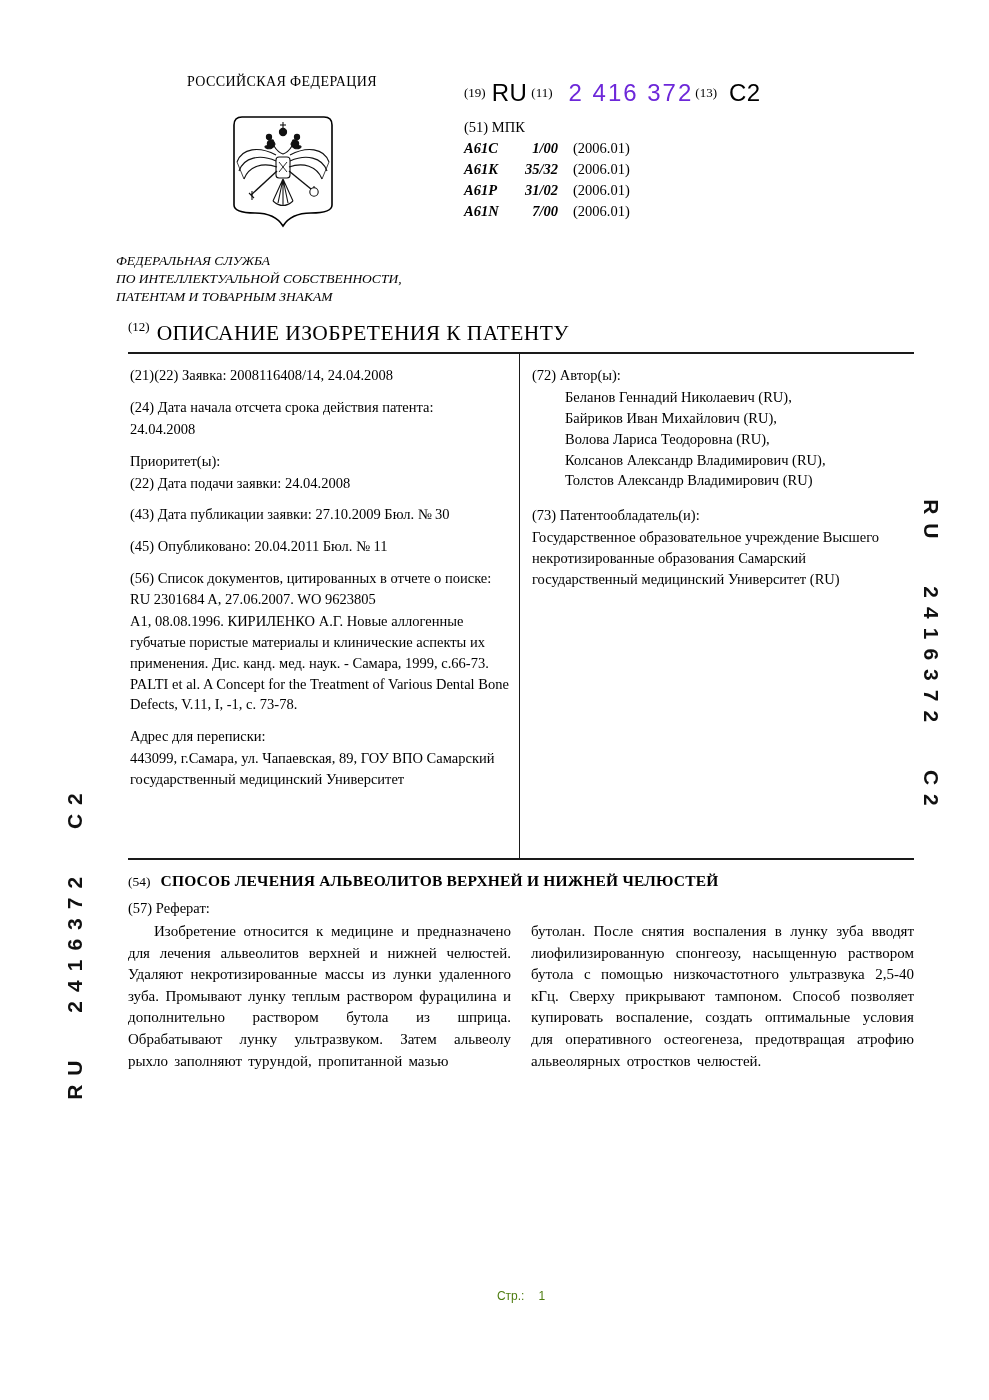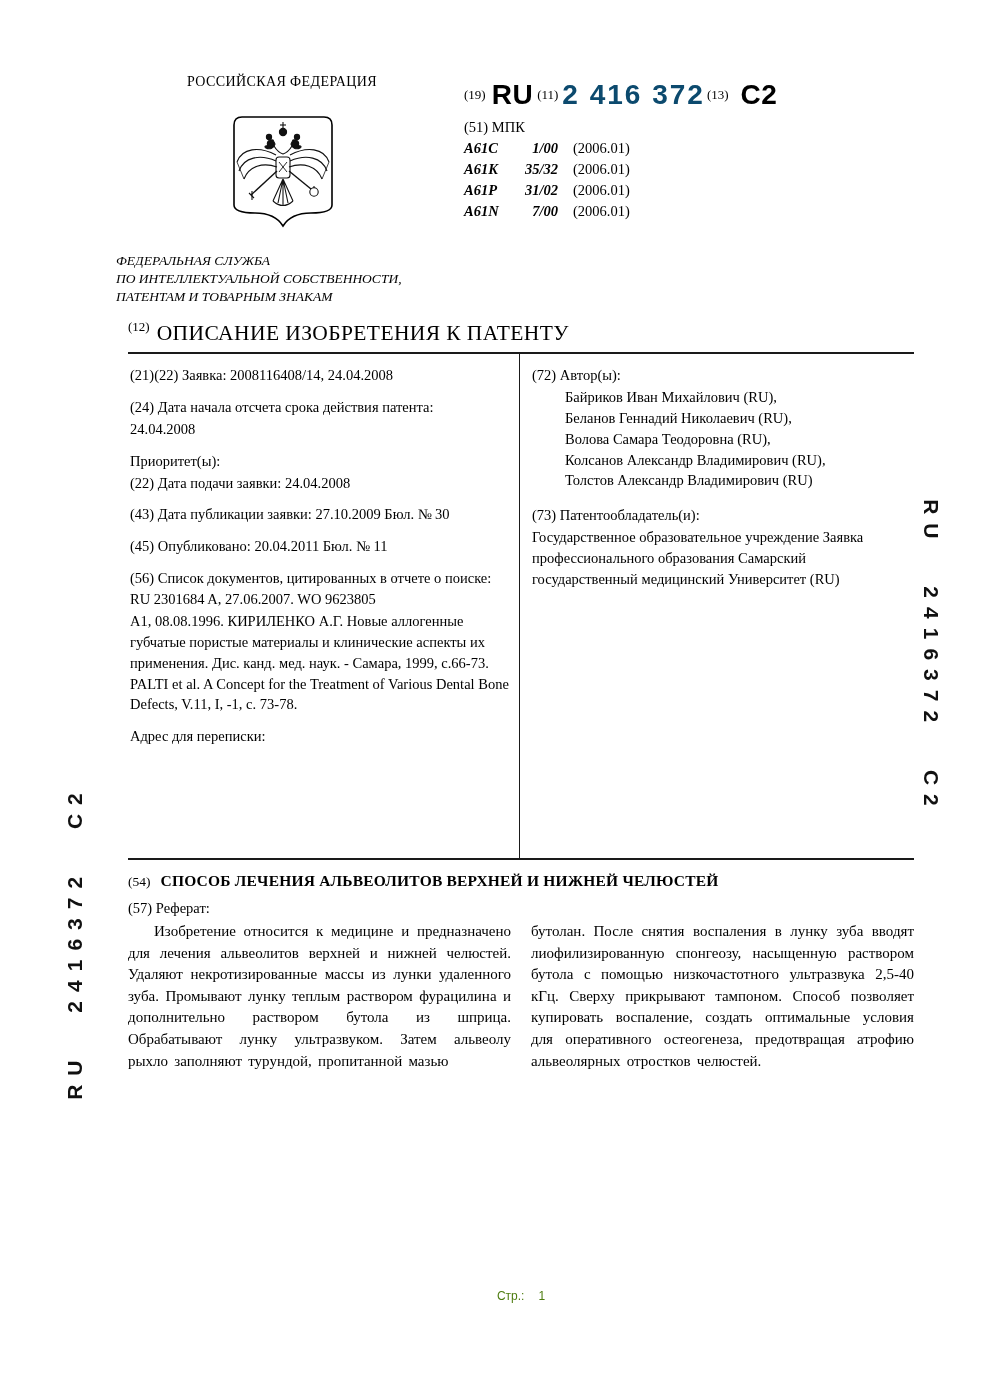--- a/index.html
+++ b/index.html
@@ -14,25 +14,25 @@
   }
   .emblem { position:absolute; left:225px; top:113px; width:116px; height:127px; }
   .emblem svg { width:100%; height:100%; }
 
   .publine {
     position:absolute; left:464px; top:79px;
     display:flex; align-items:center; white-space:nowrap;
   }
   .publine .pc { font-size:13px; padding-top:1px; }
   .publine .big {
-    font-family:"Liberation Sans", sans-serif; font-weight:700;
-    font-size:28px; line-height:1; letter-spacing:0.5px;
+    font-family:"Liberation Sans", sans-serif; font-weight:400;
+    font-size:24px; line-height:1; letter-spacing:0.5px;
   }
   .publine .ru  { margin:2px 4px 0 6px; }
-  .publine .num { color:#0c4a6e; margin:2px 2px 0 4px; letter-spacing:2px; }
+  .publine .num { color:#6d28d9; margin:2px 2px 0 16px; letter-spacing:2px; }
   .publine .kind{ margin:2px 0 0 12px; }
 
   .ipc { position:absolute; left:464px; top:119px; font-size:14.5px; }
   .ipc-head { margin-bottom:3px; }
   .ipc-row { display:flex; font-style:italic; font-weight:600; margin-top:4px; }
   .ipc-cls { width:46px; }
   .ipc-grp { width:48px; text-align:right; }
   .ipc-ver { font-style:normal; font-weight:400; margin-left:15px; }
 
   .agency {
@@ -208,37 +208,38 @@
         <span>(45)</span>
         <span>Опубликовано:</span>
         <span>20.04.2011 Бюл. № 11</span>
       </p>
       <p class="tight">
         <span>(56)</span>
         <span>Список документов, цитированных в отчете о поиске: RU 2301684 A, 27.06.2007. WO 9623805</span>
       </p>
       <p class="ind">A1, 08.08.1996. КИРИЛЕНКО А.Г. Новые аллогенные губчатые пористые материалы и клинические аспекты их применения. Дис. канд. мед. наук. - Самара, 1999, с.66-73. PALTI et al. A Concept for the Treatment of Various Dental Bone Defects, V.11, I, -1, с. 73-78.</p>
       <p class="tight">Адрес для переписки:</p>
+      <p class="ind">443099, г.Самара, ул. Чапаевская, 89, ГОУ ВПО Самарский государственный медицинский Университет</p>
     </div>
 
     <div class="col-right">
       <p class="tight">
         <span>(72)</span>
         <span>Автор(ы):</span>
       </p>
+      <div class="ind">Беланов Геннадий Николаевич (RU),</div>
       <div class="ind">Байриков Иван Михайлович (RU),</div>
-      <div class="ind">Беланов Геннадий Николаевич (RU),</div>
-      <div class="ind">Волова Самара Теодоровна (RU),</div>
+      <div class="ind">Волова Лариса Теодоровна (RU),</div>
       <div class="ind">Колсанов Александр Владимирович (RU),</div>
       <div class="ind">Толстов Александр Владимирович (RU)</div>
       <p class="tight" style="margin-top:14px">
         <span>(73)</span>
         <span>Патентообладатель(и):</span>
       </p>
-      <p class="ind">Государственное образовательное учреждение Заявка профессионального образования Самарский государственный медицинский Университет (RU)</p>
+      <p class="ind">Государственное образовательное учреждение Высшего некротизированные образования Самарский государственный медицинский Университет (RU)</p>
     </div>
   </div>
 
   <div class="rule-mid"></div>
 
   <div class="invention">
     <span class="code">(54)</span>
     <span class="title">СПОСОБ ЛЕЧЕНИЯ АЛЬВЕОЛИТОВ ВЕРХНЕЙ И НИЖНЕЙ ЧЕЛЮСТЕЙ</span>
   </div>
 

